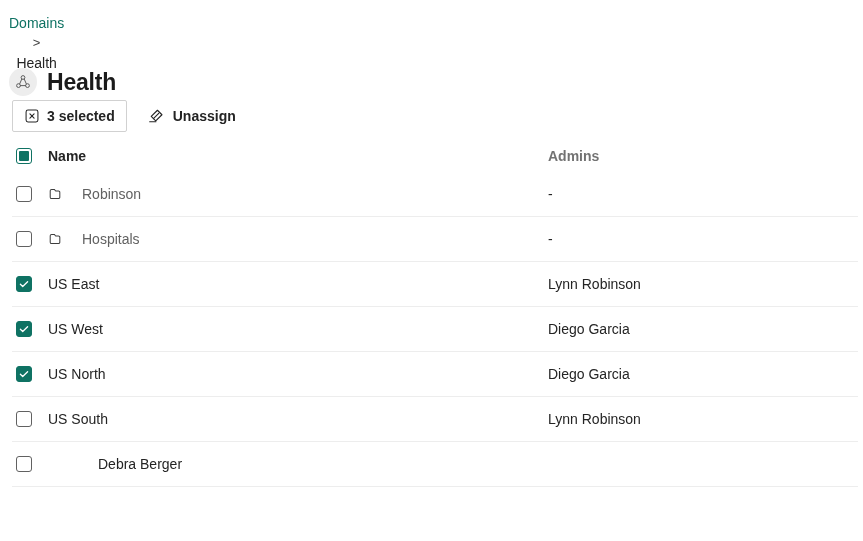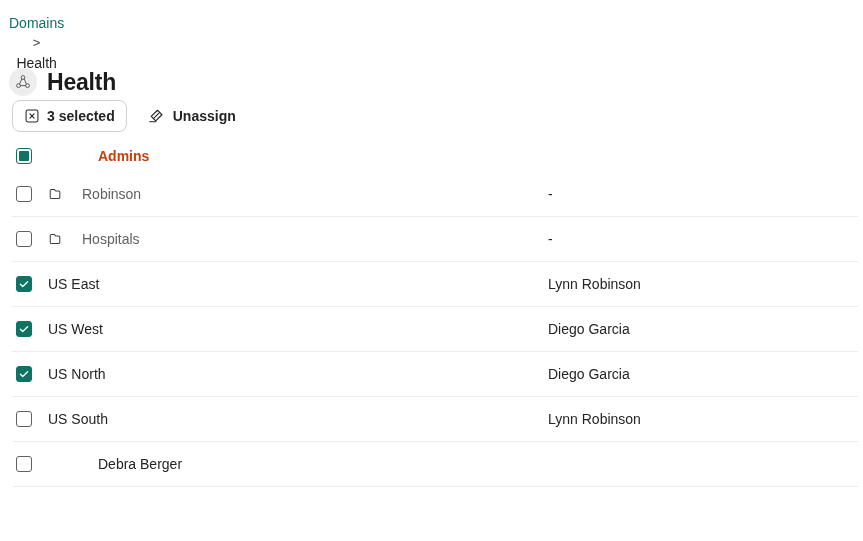--- a/index.html
+++ b/index.html
@@ -78,21 +78,21 @@
     display: flex;
     align-items: center;
     gap: 7px;
     height: 32px;
     padding: 0 11px;
     font-size: 14px;
     font-weight: 600;
     color: #242424;
     background: #ffffff;
     border: 1px solid #d1d1d1;
-    border-radius: 8px;
+    border-radius: 2px;
     cursor: pointer;
     white-space: nowrap;
   }
   .tb-btn.plain {
     border-color: transparent;
     background: transparent;
     padding: 0 9px;
     gap: 8px;
   }
   .tb-icon { display: flex; align-items: center; flex: 0 0 auto; }
@@ -108,21 +108,21 @@
     align-items: center;
     height: 45px;
     border-bottom: 1px solid #ededed;
     position: relative;
   }
   .row.header {
     height: 33px;
     border-bottom: none;
   }
   .row.header .cell-name { font-weight: 600; font-size: 14px; color: #242424; }
-  .row.header .cell-admins { font-weight: 600; font-size: 14px; color: #c2410c; }
+  .row.header .cell-admins { font-weight: 600; font-size: 14px; color: #737373; }
 
   .cell-check {
     width: 36px;
     flex: 0 0 36px;
     display: flex;
     align-items: center;
     padding-left: 4px;
   }
   .cell-name {
     flex: 0 0 450px;
@@ -220,20 +220,21 @@
   </div>
 
   <div class="table">
 
     <div class="row header">
       <div class="cell-check">
         <span class="cbx indeterminate">
           <span class="ind-fill"></span>
         </span>
       </div>
+      <div class="cell-name">Name</div>
       <div class="cell-admins">Admins</div>
     </div>
 
     <div id="rows-host">
         <div class="row">
           <div class="cell-check">
             <span class="cbx"></span>
           </div>
           <div class="cell-name">
             <span class="folder-icon">

